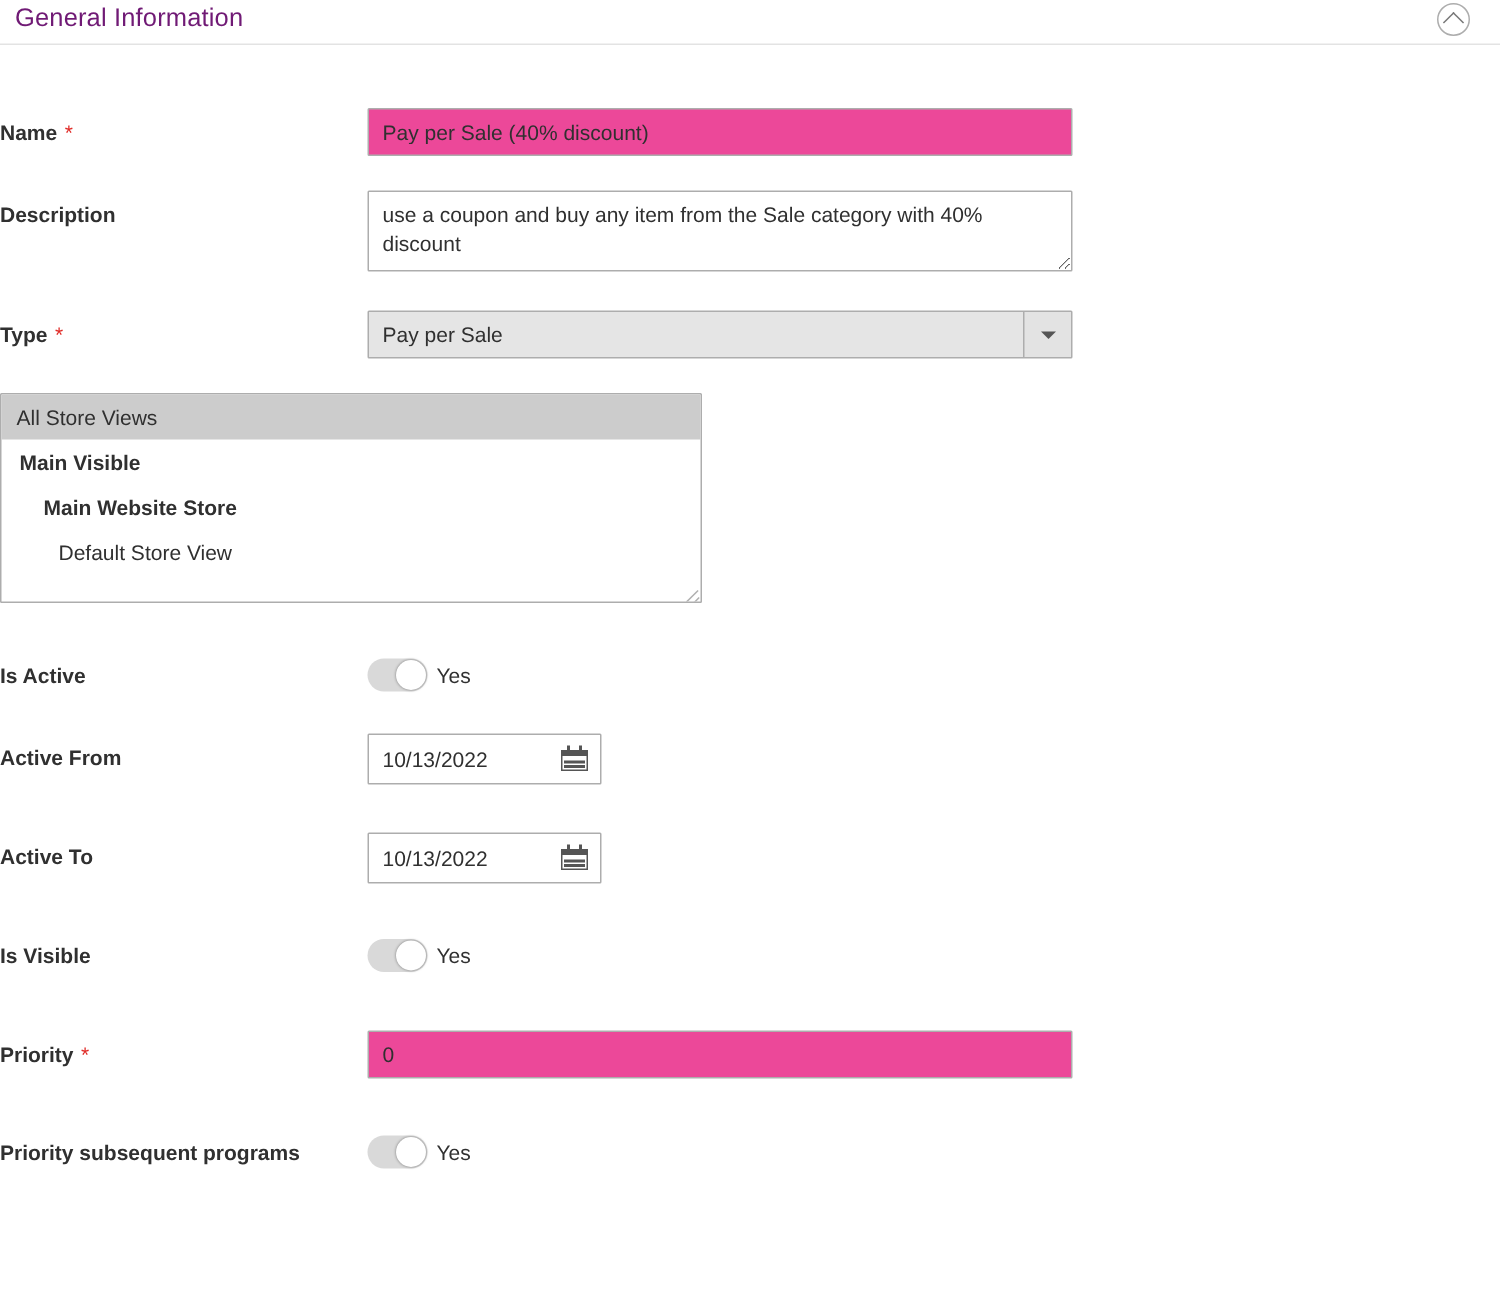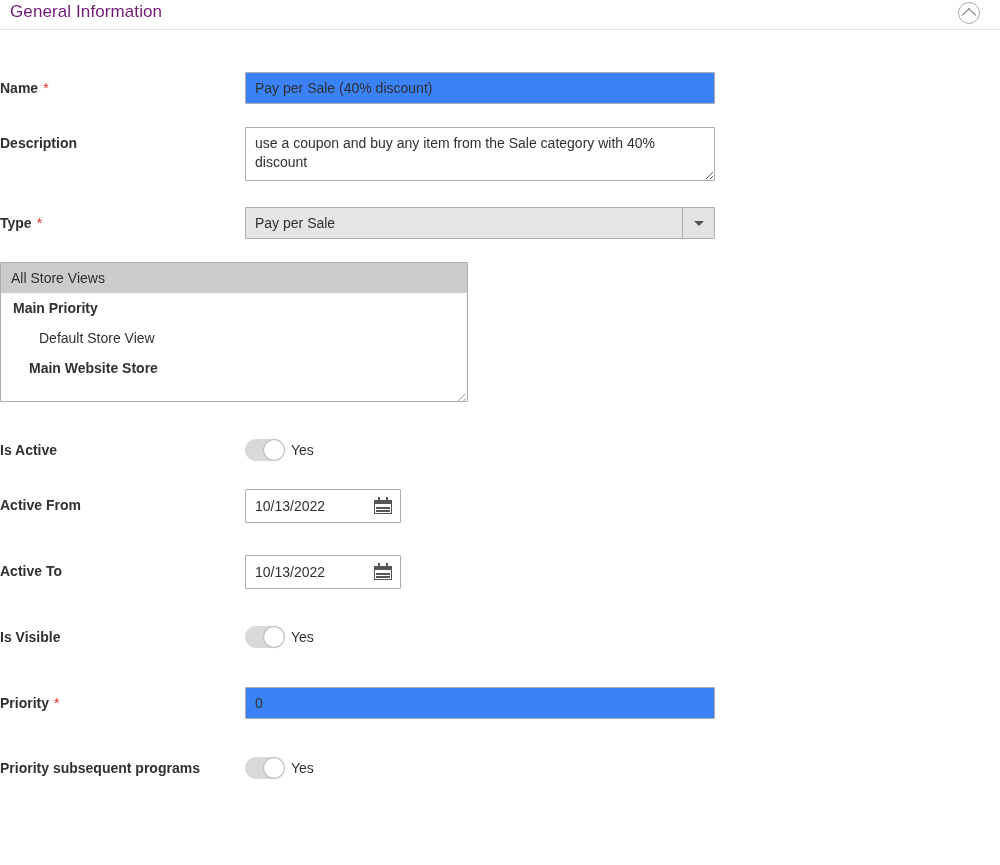--- a/index.html
+++ b/index.html
@@ -94,21 +94,21 @@
   input.txt {
     width: 470px;
     height: 32px;
     box-sizing: border-box;
     border: 1px solid #adadad;
     border-radius: 1px;
     padding: 0 9px;
     font-family: "Liberation Sans", sans-serif;
     font-size: 14px;
     color: #303030;
-    background: #3b82f6;
+    background: #ec4899;
     outline: none;
   }
   textarea.txt {
     width: 470px;
     height: 54px;
     box-sizing: border-box;
     border: 1px solid #adadad;
     border-radius: 1px;
     padding: 6px 9px;
     font-family: "Liberation Sans", sans-serif;
@@ -347,23 +347,23 @@
               <i></i>
             </span>
         </div>
       </div>
     </div>
 
     <div class="field-row">
       <div class="field-control">
         <div class="multiselect">
           <div class="ms-opt lvl0 selected">All Store Views</div>
-          <div class="ms-opt lvl1">Main Priority</div>
+          <div class="ms-opt lvl1">Main Visible</div>
+          <div class="ms-opt lvl2">Main Website Store</div>
           <div class="ms-opt lvl3">Default Store View</div>
-          <div class="ms-opt lvl2">Main Website Store</div>
           <span class="ms-resize"></span>
         </div>
       </div>
     </div>
 
     <div class="field-row" style="margin-top:32px;">
       <div class="field-label">
         <span>Is Active</span>
       </div>
       <div class="field-control">

